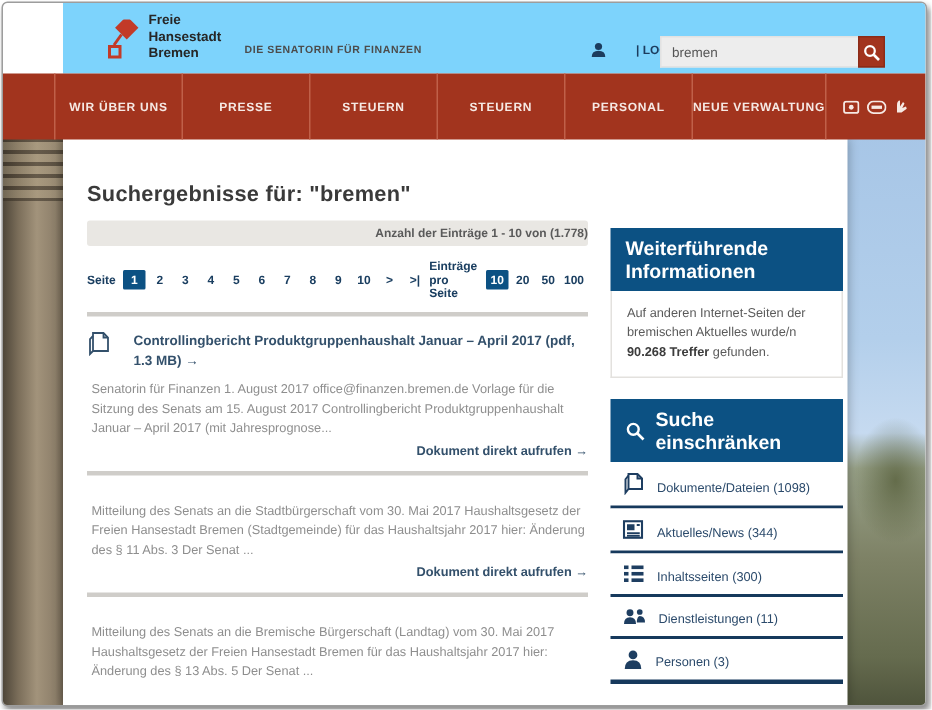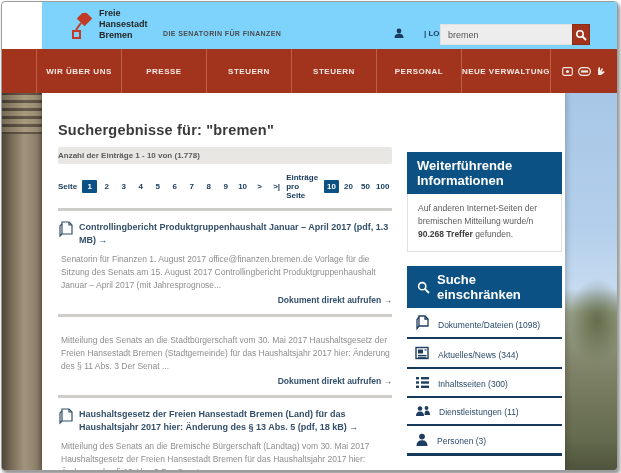--- a/index.html
+++ b/index.html
@@ -32,34 +32,34 @@
     background:repeating-linear-gradient(180deg,rgba(52,44,34,.55) 0 3px,rgba(180,165,135,.35) 3px 8px);}
   .bg-right{position:absolute;right:0;top:74px;bottom:0;width:57px;
     background:
       radial-gradient(ellipse 40px 60px at 65% 62%,rgba(74,82,44,.65),rgba(74,82,44,0) 70%),
       linear-gradient(180deg,#a6c5e6 0%,#b3cfeb 38%,#c6daf0 54%,#98a188 60%,#7e8266 75%,#656b4e 92%,#4f543c 100%);}
   
   .panel{position:absolute;left:40px;top:90px;width:523px;bottom:0;background:#fff;overflow:hidden;
          box-shadow:0 0 7px rgba(0,0,0,.3);}
   .main{position:absolute;left:16px;top:0;width:334px;}
   .page-title{margin:30px 0 9px;font-size:14.5px;font-weight:bold;color:#3a3a3a;letter-spacing:.2px;}
-  .count-bar{background:#e9e7e3;text-align:left;font-size:8px;font-weight:bold;color:#5a5a5a;
+  .count-bar{background:#e9e7e3;text-align:right;font-size:8px;font-weight:bold;color:#5a5a5a;
              padding:4px 0;border-radius:2px;}
   .pager-row{display:flex;align-items:center;margin:9px 0 8px;font-size:8px;font-weight:bold;color:#1a3e60;}
   .pager-label{margin-right:5px;}
   .page-box{min-width:13px;height:13px;line-height:13px;text-align:center;margin-right:2px;cursor:pointer;
             border-radius:1px;padding:0 1px;}
   .page-box.active{background:#0c5183;color:#fff;}
   .pp-group{margin-left:auto;display:flex;align-items:center;}
   .pp-label{margin-right:5px;}
   
   .results{border-top:3px solid #cfcdc9;}
   .result{padding:10px 0 9px;border-bottom:3px solid #cfcdc9;}
   .result:last-child{border-bottom:none;}
-  .result-head{display:flex;gap:6px;align-items:flex-start;cursor:pointer;}
+  .result-head{display:flex;gap:16px;align-items:flex-start;cursor:pointer;}
   .result-title{font-size:9px;font-weight:bold;color:#33506b;line-height:12.5px;}
   .result-snippet{margin:7px 0 3px 3px;font-size:8.5px;color:#8e8e8e;line-height:13px;}
   .result-link{text-align:right;font-size:8.5px;font-weight:bold;color:#33506b;margin-top:3px;cursor:pointer;}
   
   .sidebar{position:absolute;right:3px;top:60px;width:155px;}
   .side-header{background:#0c5183;color:#fff;font-size:13px;font-weight:bold;padding:6px 10px;
                display:flex;align-items:center;gap:7px;}
   .info-body{background:#fff;border:1px solid #e3e1de;border-top:none;padding:8px 10px 10px;
              font-size:8.5px;color:#5a5a5a;line-height:13px;}
   .info-body b{color:#3c3c3c;}
@@ -191,45 +191,35 @@
           <div class="result-snippet">Senatorin für Finanzen 1. August 2017 office@finanzen.bremen.de Vorlage für die Sitzung des Senats am 15. August 2017 Controllingbericht Produktgruppenhaushalt Januar – April 2017 (mit Jahresprognose...</div>
           <div class="result-link">Dokument direkt aufrufen →</div>
         </div>
 
         <div class="result">
           <div class="result-snippet">Mitteilung des Senats an die Stadtbürgerschaft vom 30. Mai 2017 Haushaltsgesetz der Freien Hansestadt Bremen (Stadtgemeinde) für das Haushaltsjahr 2017 hier: Änderung des § 11 Abs. 3 Der Senat ...</div>
           <div class="result-link">Dokument direkt aufrufen →</div>
         </div>
 
         <div class="result">
-          <div class="result-head">
-            <span>
-              <svg width="15" height="17" viewBox="0 0 15 17">
-                <path d="M4 1 L11 1 L14 4 L14 13 L4 13 Z" fill="#fff" stroke="#33506b" stroke-width="1.2"></path>
-                <path d="M11 1 L11 4 L14 4" fill="none" stroke="#33506b" stroke-width="1.2"></path>
-                <path d="M4 13 L2 15 L2 5 L4 3" fill="none" stroke="#33506b" stroke-width="1.2"></path>
-              </svg>
-            </span>
-            <span class="result-title">Haushaltsgesetz der Freien Hansestadt Bremen (Land) für das Haushaltsjahr 2017 hier: Änderung des § 13 Abs. 5 (pdf, 18 kB) →</span>
-          </div>
           <div class="result-snippet">Mitteilung des Senats an die Bremische Bürgerschaft (Landtag) vom 30. Mai 2017 Haushaltsgesetz der Freien Hansestadt Bremen für das Haushaltsjahr 2017 hier: Änderung des § 13 Abs. 5 Der Senat ...</div>
 
         </div>
 
       </div>
     </div>
 
     <div class="sidebar">
 
       <div class="info-box">
         <div class="side-header">
           <span>Weiterführende Informationen</span>
         </div>
         <div class="info-body">
-          <span>Auf anderen Internet-Seiten der bremischen Mitteilung wurde/n </span><b>90.268 Treffer</b><span> gefunden.</span>
+          <span>Auf anderen Internet-Seiten der bremischen Aktuelles wurde/n </span><b>90.268 Treffer</b><span> gefunden.</span>
         </div>
       </div>
 
       <div class="filter-box">
         <div class="side-header">
           <span>
             <svg width="13" height="13" viewBox="0 0 13 13">
               <circle cx="5.2" cy="5.2" r="3.6" fill="none" stroke="#fff" stroke-width="1.6"></circle>
               <line x1="8" y1="8" x2="12" y2="12" stroke="#fff" stroke-width="1.8"></line>
             </svg>

